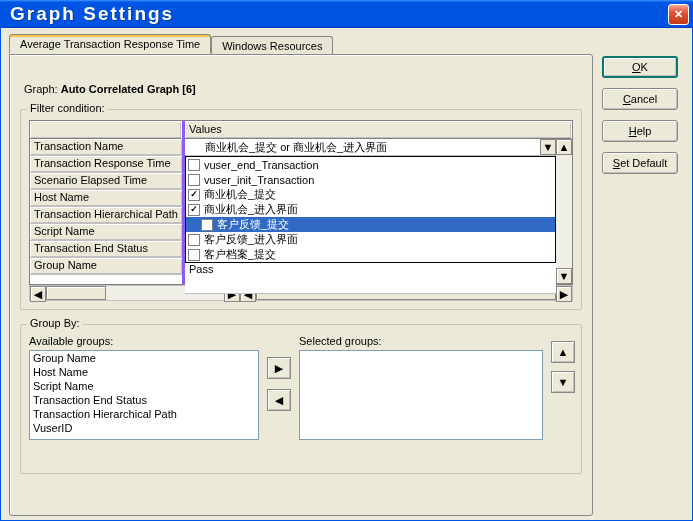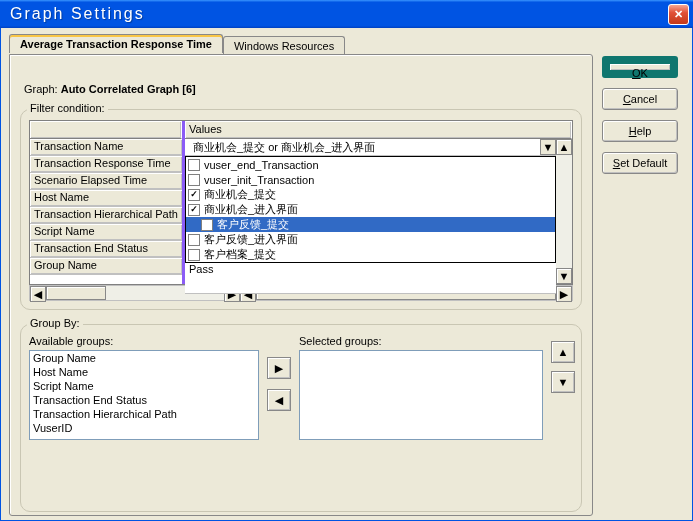--- a/index.html
+++ b/index.html
@@ -1,52 +1,52 @@
 <!DOCTYPE html>
 <html><head>
 <meta charset="utf-8">
 <style>
 * { box-sizing: border-box; font-family: Tahoma, "Microsoft Sans Serif", sans-serif; font-size: 11px; }
 body { margin: 0; background: #ece9d8; width: 693px; height: 521px; overflow: hidden; }
 
 .titlebar { height: 28px; background: linear-gradient(to bottom, #3a95ff 0%, #0054e3 8%, #0054e3 92%, #0040c0 100%); display: flex; align-items: center; padding: 0 4px; color: #fff; }
-.titlebar .title { font-size: 16px; font-weight: normal; letter-spacing: 2px; flex: 1; padding-left: 6px; text-shadow: 1px 1px 1px rgba(0,0,0,0.3); }
+.titlebar .title { font-size: 19px; font-weight: bold; letter-spacing: 2px; flex: 1; padding-left: 6px; text-shadow: 1px 1px 1px rgba(0,0,0,0.3); }
 .close-btn { width: 21px; height: 21px; background: linear-gradient(to bottom, #f7a692, #e15138 40%, #c33919); border: 1px solid #fff; border-radius: 3px; display: flex; align-items: center; justify-content: center; color: #fff; font-weight: bold; font-size: 12px; cursor: pointer; }
 
 .client { position: relative; height: 493px; background: #ece9d8; border: 1px solid #0054e3; border-top: none; padding: 6px; }
 
 .right-buttons { position: absolute; right: 14px; top: 28px; width: 76px; display: flex; flex-direction: column; gap: 10px; }
 .btn { height: 22px; background: #ece9d8; border: 1px solid #888; border-radius: 3px; box-shadow: inset 1px 1px 0 #fff, inset -1px -1px 0 #c0c0c0; cursor: pointer; text-align: center; line-height: 20px; }
-.btn.default { border: 8px solid #0f766e; line-height: 18px; }
+.btn.default { border: 2px solid #0f766e; line-height: 18px; }
 .underline { text-decoration: underline; }
 
 .tabs { position: absolute; left: 8px; top: 6px; display: flex; }
 .tab { background: #ece9d8; border: 1px solid #888; border-bottom: none; padding: 3px 10px; border-radius: 3px 3px 0 0; margin-right: 0; position: relative; cursor: pointer; }
-.tab.active { background: #ece9d8; z-index: 2; box-shadow: inset 0 2px 0 #f9c646; font-weight: bold; }
+.tab.active { background: #ece9d8; z-index: 2; box-shadow: inset 0 2px 0 #f9c646; }
 .tab.inactive { top: 2px; background: #e8e5d4; }
 
 .tab-panel { position: absolute; left: 8px; top: 26px; width: 584px; height: 462px; border: 1px solid #888; border-radius: 0 3px 3px 3px; background: #ece9d8; box-shadow: inset 1px 1px 0 #fff; padding: 10px 10px; }
 
 .graph-label { margin: 18px 0 14px 4px; }
 .graph-label b { font-weight: bold; }
 
-.fieldset { border: 1px solid #c9c6b3; border-radius: 10px; padding: 10px 8px 8px 8px; margin-bottom: 14px; position: relative; }
+.fieldset { border: 1px solid #c9c6b3; border-radius: 2px; padding: 10px 8px 8px 8px; margin-bottom: 14px; position: relative; }
 .fieldset .legend { position: absolute; top: -8px; left: 6px; background: #ece9d8; padding: 0 3px; }
 
 .filter-grid { display: flex; border: 1px solid #808080; background: #fff; height: 165px; }
 .filter-left { width: 155px; border-right: 3px solid #8b5cf6; }
 .filter-right { flex: 1; display: flex; flex-direction: column; }
 .header-cell { background: #ece9d8; border-bottom: 1px solid #808080; border-right: 1px solid #fff; padding: 2px 4px; height: 18px; box-shadow: inset 1px 1px 0 #fff, inset -1px -1px 0 #c0c0c0; }
 .filter-row { height: 17px; border-bottom: 1px solid #c0c0c0; padding: 1px 4px; background: #ece9d8; box-shadow: inset 1px 1px 0 #fff, inset -1px -1px 0 #c0c0c0; cursor: pointer; }
 .empty-row { background: #fff; border-bottom: 1px solid #c0c0c0; height: 17px; }
 
 .values-area { flex: 1; display: flex; }
 .values-col { flex: 1; position: relative; }
 .combo { height: 17px; border-bottom: 1px solid #c0c0c0; display: flex; align-items: center; }
-.combo-text { flex: 1; padding: 0 8px; white-space: nowrap; overflow: hidden; background: #fff; height: 100%; line-height: 16px; }
+.combo-text { flex: 1; padding: 0 20px; white-space: nowrap; overflow: hidden; background: #fff; height: 100%; line-height: 16px; }
 .combo-btn { width: 16px; height: 16px; background: #ece9d8; border: 1px solid #888; display: flex; align-items: center; justify-content: center; cursor: pointer; font-size: 8px; }
 
 .dropdown { position: absolute; left: 0; top: 17px; right: 0; border: 1px solid #000; background: #fff; z-index: 10; }
 .dd-item { display: flex; align-items: center; height: 15px; padding: 0 2px; cursor: pointer; }
 .dd-item.selected { background: #316ac5; color: #fff; padding-left: 15px; }
 .chk { width: 12px; height: 12px; border: 1px solid #808080; margin-right: 4px; display: inline-flex; align-items: center; justify-content: center; background: #fff; font-size: 9px; line-height: 1; }
 .chk.checked::after { content: "✓"; color: #000; font-weight: bold; }
 
 .values-scroll { width: 16px; background: #ece9d8; display: flex; flex-direction: column; }
 .sbtn { width: 16px; height: 16px; background: #ece9d8; border: 1px solid #888; box-shadow: inset 1px 1px 0 #fff; display: flex; align-items: center; justify-content: center; cursor: pointer; font-size: 8px; }
@@ -189,21 +189,21 @@
               <span>◀</span>
             </div>
           <div class="hthumb" style="flex:1"></div>
           <div class="sbtn">
               <span>▶</span>
             </div>
         </div>
       </div>
     </div>
 
-    <div class="fieldset" style="height:188px">
+    <div class="fieldset" style="height:150px">
       <span class="legend">Group By:</span>
       <div class="group-area">
         <div>
           <div class="col-label">Available groups:</div>
           <div class="listbox avail">
             <div class="list-item">Group Name</div>
             <div class="list-item">Host Name</div>
             <div class="list-item">Script Name</div>
             <div class="list-item">Transaction End Status</div>
             <div class="list-item">Transaction Hierarchical Path</div>

